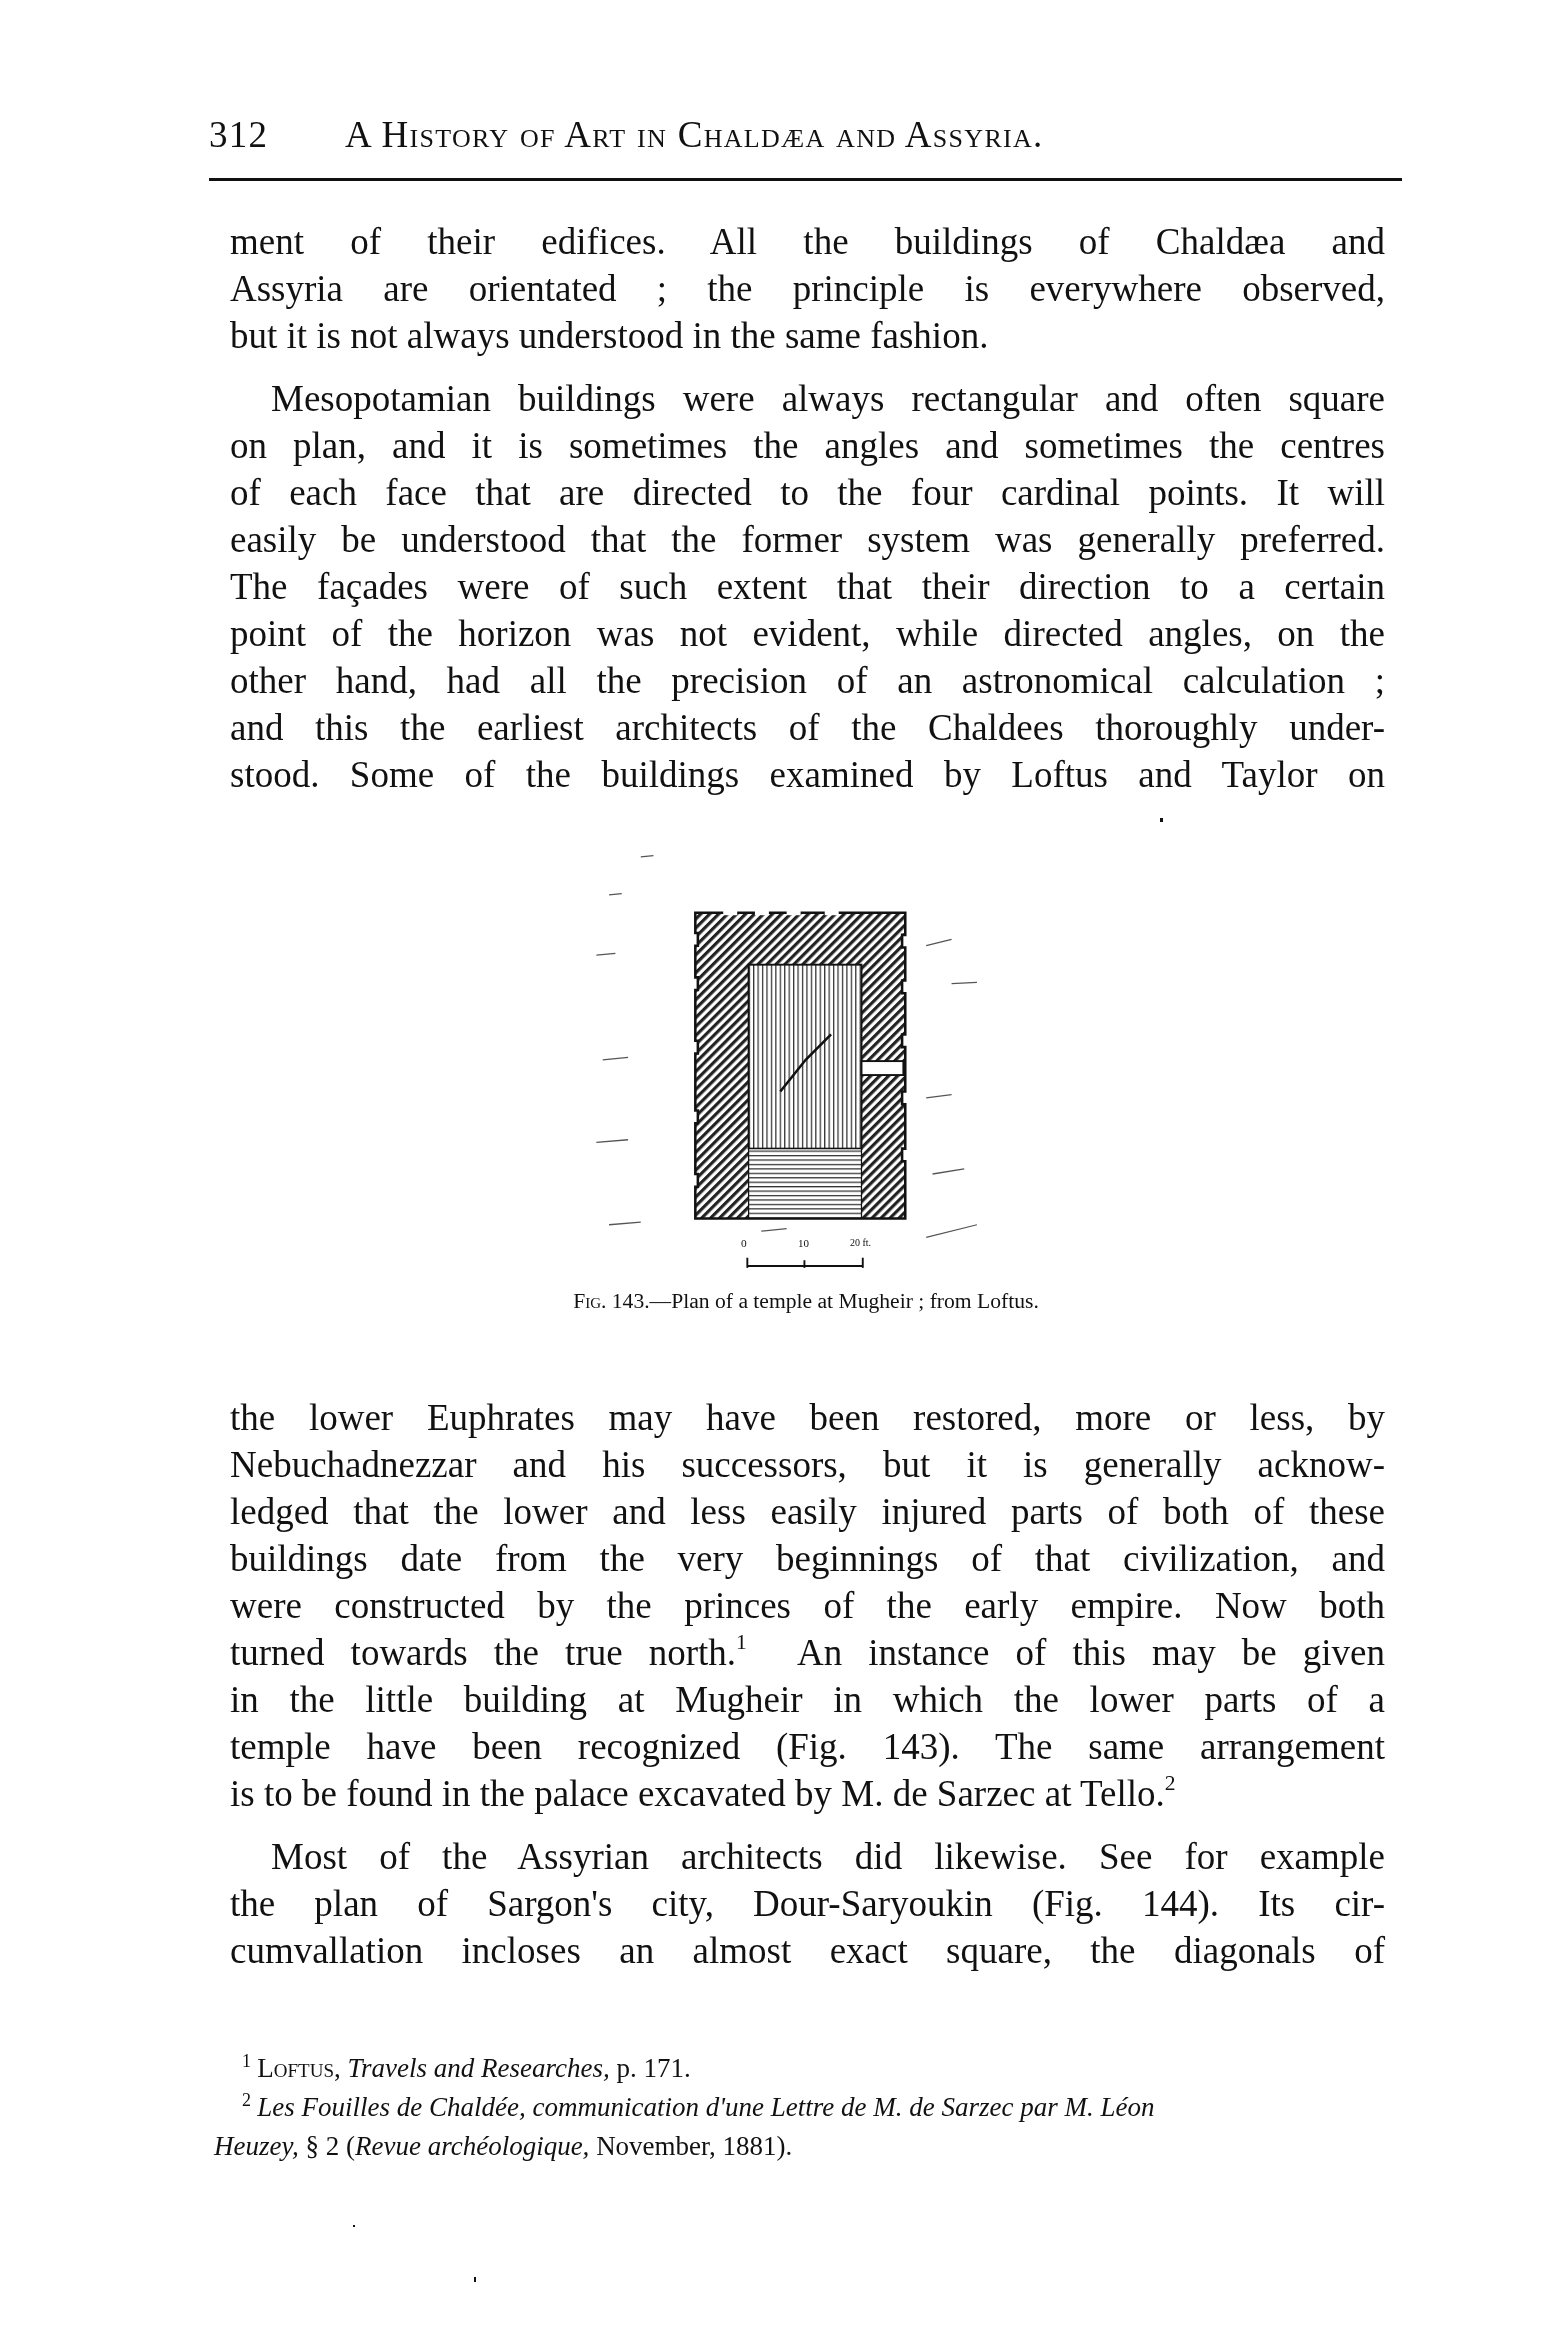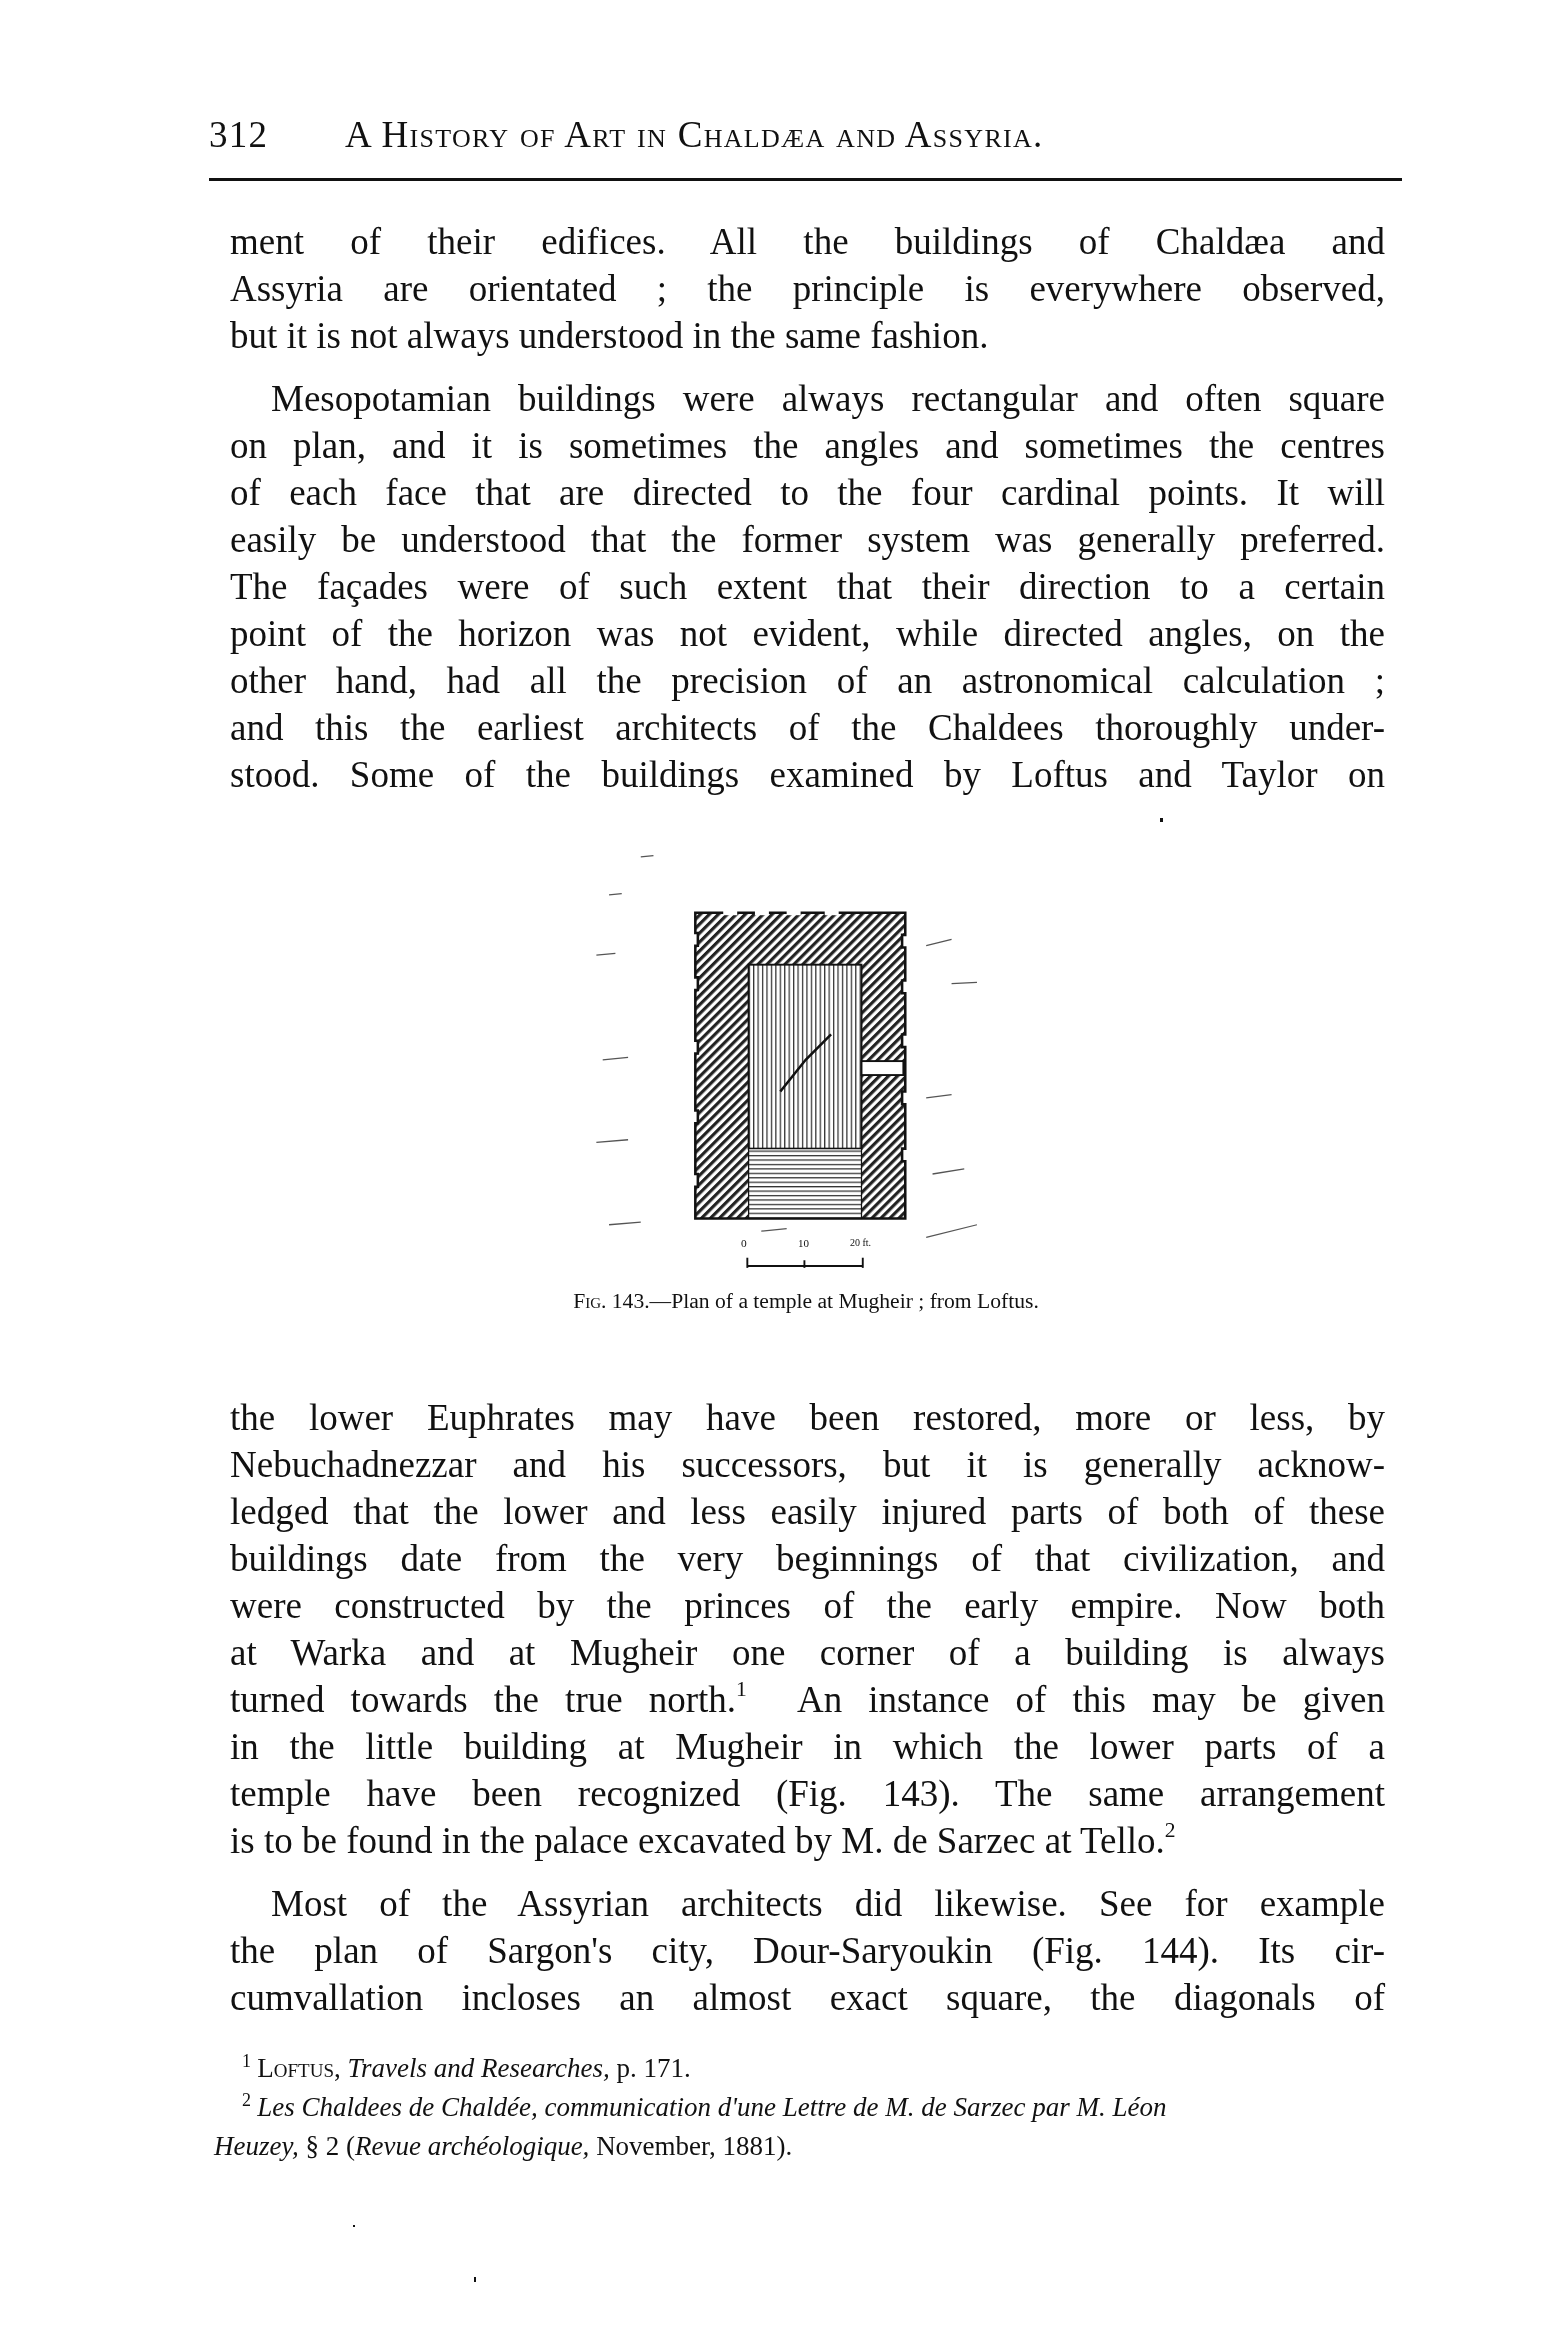--- a/index.html
+++ b/index.html
@@ -120,40 +120,39 @@
     <span>143.</span><span>—Plan of a temple at Mugheir ; from Loftus.</span>
   </div>
 
   <div class="text-block" style="top:1378px;">
     <p>
       <span class="l">the lower Euphrates may have been restored, more or less, by</span>
       <span class="l">Nebuchadnezzar and his successors, but it is generally acknow-</span>
       <span class="l">ledged that the lower and less easily injured parts of both of these</span>
       <span class="l">buildings date from the very beginnings of that civilization, and</span>
       <span class="l">were constructed by the princes of the early empire.  Now both</span>
-      <span class="l">at Warka and at Mugheir one corner of a building is always</span>
       <span class="l"><span>turned towards the true north.</span><sup>1</sup><span style="white-space:pre;">  An instance of this may be given</span></span>
       <span class="l">in the little building at Mugheir in which the lower parts of a</span>
       <span class="l">temple have been recognized (Fig. 143).  The same arrangement</span>
       <span class="l last"><span>is to be found in the palace excavated by M. de Sarzec at Tello.</span><sup>2</sup></span>
     </p>
     <p>
       <span class="l" style="padding-left:41px;">Most of the Assyrian architects did likewise.  See for example</span>
       <span class="l">the plan of Sargon's city, Dour-Saryoukin (Fig. 144).  Its cir-</span>
       <span class="l">cumvallation incloses an almost exact square, the diagonals of</span>
     </p>
   </div>
 
   <div class="footnotes">
     <span class="fn ind">
       <span class="fn-sup">1</span><span class="sc">Loftus,</span>
       <i>Travels and Researches,</i><span> p. 171.</span>
     </span>
     <span class="fn ind">
-      <span class="fn-sup">2</span><i>Les Chaldees de Chaldée, communication d'une Lettre de M. de Sarzec par M. Léon</i>
+      <span class="fn-sup">2</span><i>Les Fouilles de Chaldée, communication d'une Lettre de M. de Sarzec par M. Léon</i>
     </span>
     <span class="fn">
       <i>Heuzey,</i><span> § 2 (</span><i>Revue archéologique,</i><span> November, 1881).</span>
     </span>
   </div>
 
   <div class="mark" style="left:353px;top:2225px;width:1.9px;height:1.9px;"></div>
   <div class="mark" style="left:474px;top:2277px;width:1.9px;height:5px;"></div>
 </div>
 

